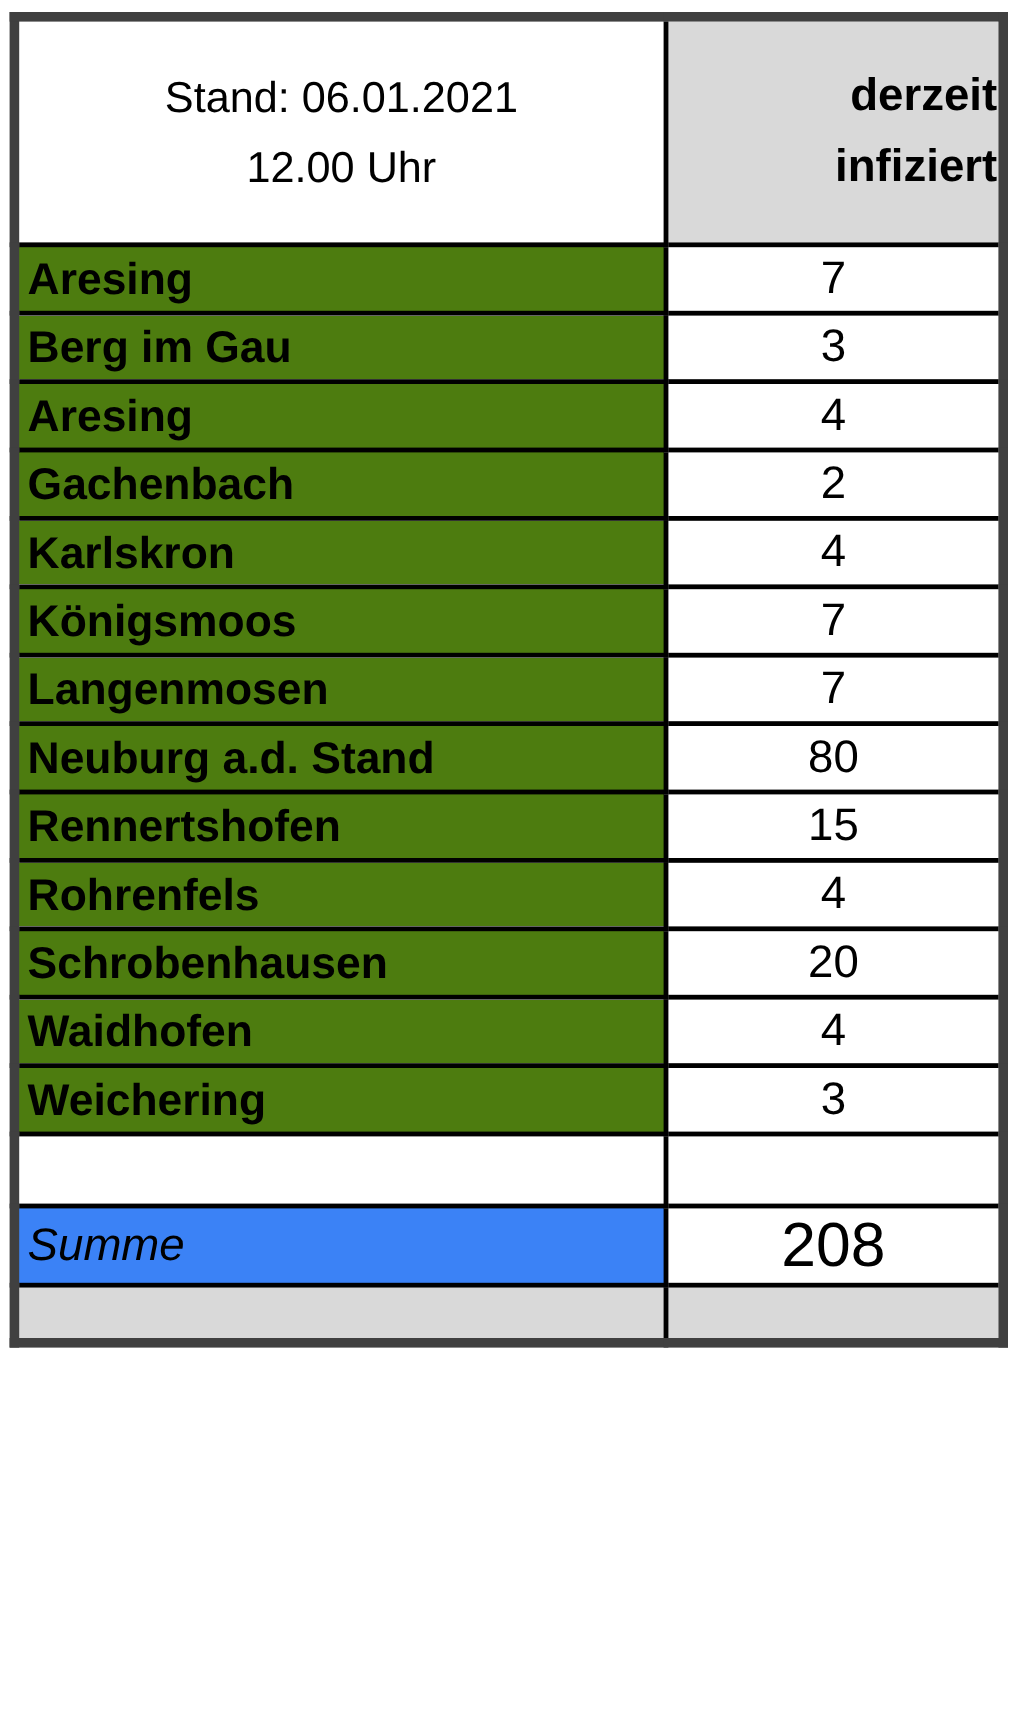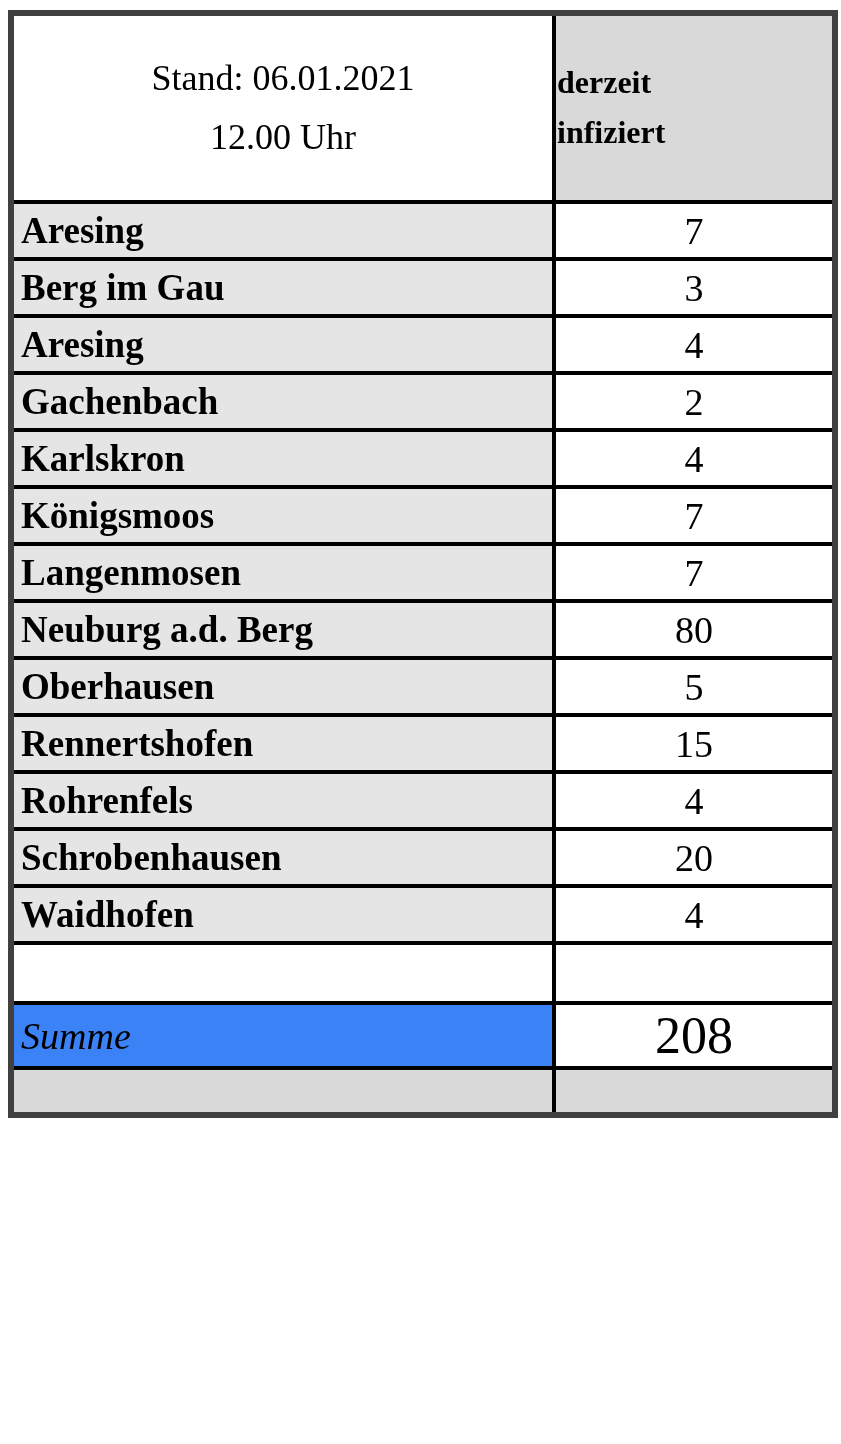--- a/index.html
+++ b/index.html
@@ -16,53 +16,52 @@
     font-family: "Liberation Sans", sans-serif;
     color: #000000;
   }
   table.covid-table {
     position: absolute;
     left: 8px;
     top: 10px;
     width: 824px;
     border-collapse: collapse;
     table-layout: fixed;
-    border: 6px solid #404040;
-    font-family: Liberation Serif, serif;
+    border: 8px solid #404040;
   }
   table.covid-table td {
     border: 4px solid #000000;
     overflow: hidden;
   }
   col.c-name  { width: 543px; }
   col.c-value { width: 281px; }
 
   
   td.hdr-left {
     height: 182px;
     background: #ffffff;
     text-align: center;
     vertical-align: middle;
     font-size: 36px;
     font-weight: 400;
     line-height: 1.65;
   }
   td.hdr-right {
     background: #d9d9d9;
-    text-align: left;
+    text-align: right;
     vertical-align: middle;
-    font-size: 32px;
+    font-size: 38px;
     font-weight: 700;
     line-height: 1.55;
   }
 
   
   td.name-cell {
     height: 53px;
-    background: #e5e5e5;
+    background: #4d7c0f;
     text-align: left;
     vertical-align: middle;
     padding: 0 0 0 7px;
     font-size: 37px;
     font-weight: 700;
     white-space: nowrap;
   }
   td.value-cell {
     background: #ffffff;
     text-align: center;
@@ -145,42 +144,42 @@
       </tr>
       <tr>
         <td class="name-cell">Königsmoos</td>
         <td class="value-cell">7</td>
       </tr>
       <tr>
         <td class="name-cell">Langenmosen</td>
         <td class="value-cell">7</td>
       </tr>
       <tr>
-        <td class="name-cell">Neuburg a.d. Berg</td>
+        <td class="name-cell">Neuburg a.d. Stand</td>
         <td class="value-cell">80</td>
-      </tr>
-      <tr>
-        <td class="name-cell">Oberhausen</td>
-        <td class="value-cell">5</td>
       </tr>
       <tr>
         <td class="name-cell">Rennertshofen</td>
         <td class="value-cell">15</td>
       </tr>
       <tr>
         <td class="name-cell">Rohrenfels</td>
         <td class="value-cell">4</td>
       </tr>
       <tr>
         <td class="name-cell">Schrobenhausen</td>
         <td class="value-cell">20</td>
       </tr>
       <tr>
         <td class="name-cell">Waidhofen</td>
         <td class="value-cell">4</td>
+      </tr>
+      <tr>
+        <td class="name-cell">Weichering</td>
+        <td class="value-cell">3</td>
       </tr>
 
       <tr>
         <td class="empty-cell"></td>
         <td class="empty-cell"></td>
       </tr>
 
       <tr>
         <td class="sum-label-cell">Summe</td>
         <td class="sum-value-cell">208</td>

